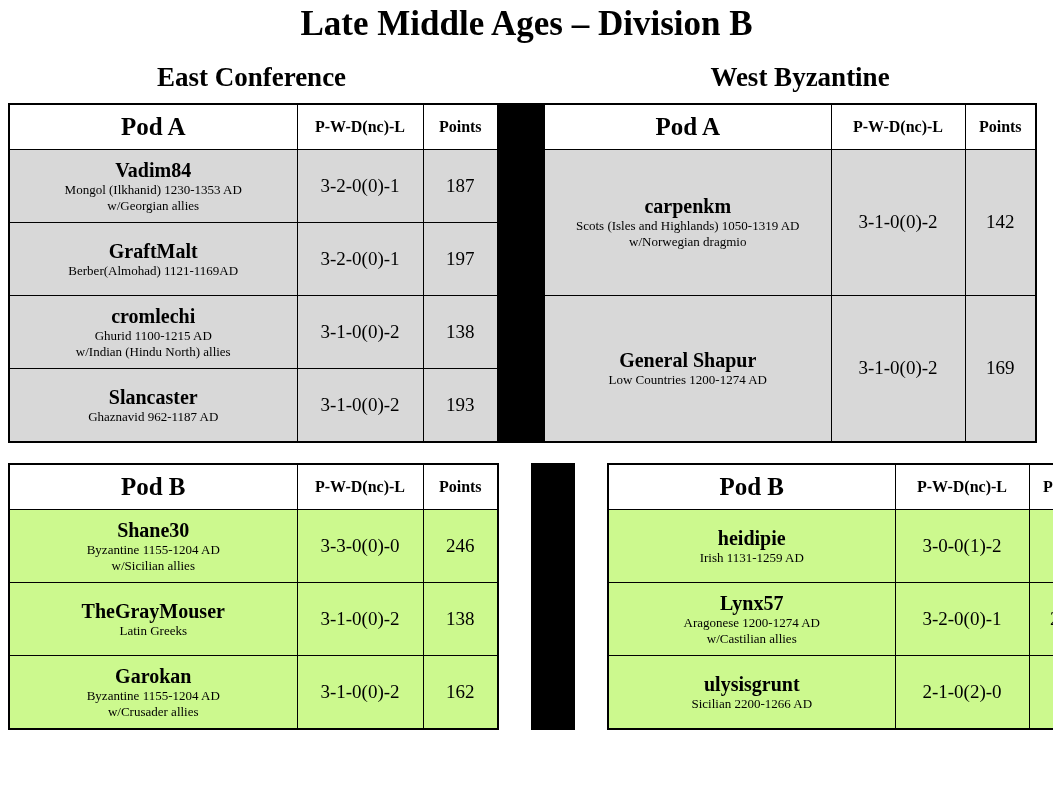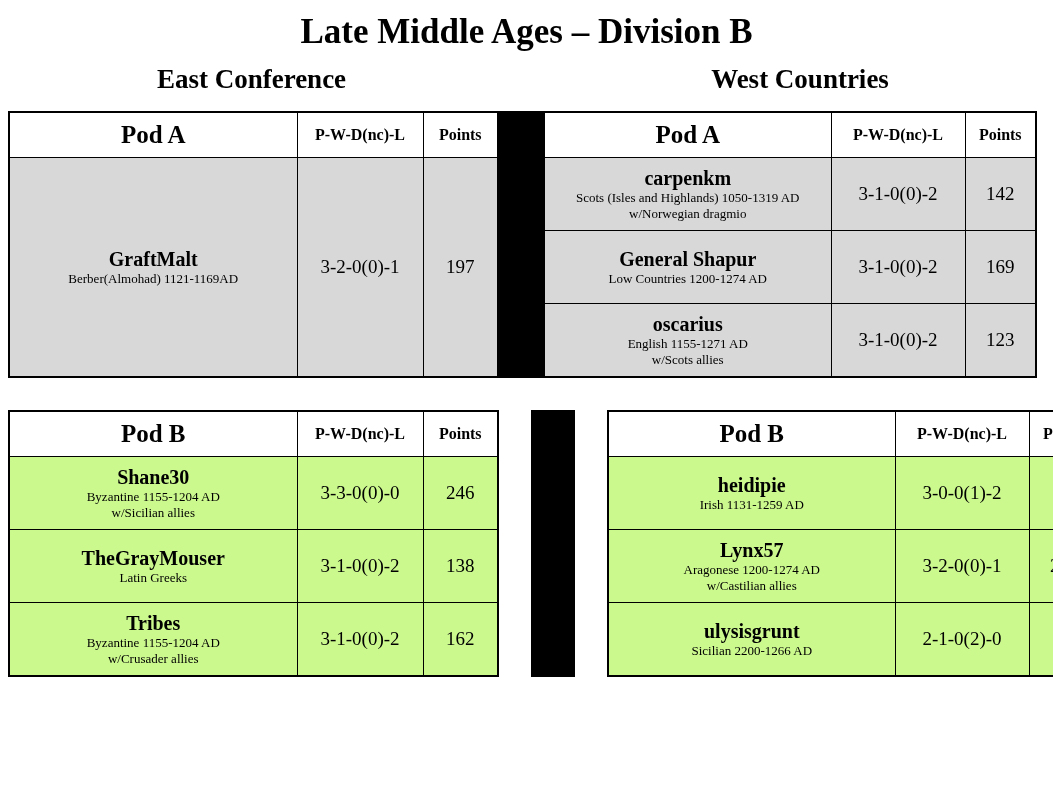--- a/index.html
+++ b/index.html
@@ -19,49 +19,50 @@
     width: 1053px;
     height: 809px;
   }
 
   
   .main-title {
     text-align: center;
     font-size: 35px;
     font-weight: bold;
     letter-spacing: 0px;
-    padding-top: 12px;
+    padding-top: 4px;
     line-height: 40px;
     white-space: nowrap;
   }
 
   
   .conf-row {
     display: flex;
     margin-top: 10px;
     height: 40px;
+    align-items: flex-end;
   }
   .conf-head {
     font-size: 27px;
     font-weight: bold;
     text-align: center;
     line-height: 34px;
     white-space: nowrap;
   }
   .conf-head.east { width: 503px; }
   .conf-head.spacer { width: 44px; }
   .conf-head.west { width: 506px; }
 
   
   .pod-block {
     display: flex;
     width: 887px;
   }
   .pod-block.podA { margin-top: 9px; }
-  .pod-block.podB { margin-top: 32px; gap: 32px; }
+  .pod-block.podB { margin-top: 20px; gap: 32px; }
 
   .divider {
     width: 44px;
     background: #000000;
     flex: 0 0 44px;
   }
 
   table.pod {
     border-collapse: collapse;
     table-layout: fixed;
@@ -133,47 +134,74 @@
 </head>
 <body>
 
 <div class="page">
 
   <div class="main-title">Late Middle Ages – Division B</div>
 
   <div class="conf-row">
     <div class="conf-head east">East Conference</div>
     <div class="conf-head spacer"></div>
-    <div class="conf-head west">West Countries</div>
+    <div class="conf-head west">West Byzantine</div>
   </div>
 
   <div class="pod-block podA">
 
     <table class="pod left">
       <colgroup>
         <col class="col-team">
           <col class="col-record">
           <col class="col-points">
       </colgroup>
       <thead>
         <tr>
           <th><span class="pod-name">Pod A</span></th>
           <th><span class="col-label">P-W-D(nc)-L</span></th>
           <th><span class="col-label">Points</span></th>
         </tr>
       </thead>
       <tbody>
         <tr class="row-gray">
           <td class="team-cell">
+            <div class="team-name">Vadim84</div>
+            <div class="team-sub">Mongol (Ilkhanid) 1230-1353 AD</div>
+            <div class="team-sub">w/Georgian allies</div>
+          </td>
+          <td class="record-cell">3-2-0(0)-1</td>
+          <td class="points-cell">187</td>
+        </tr>
+        <tr class="row-gray">
+          <td class="team-cell">
             <div class="team-name">GraftMalt</div>
             <div class="team-sub">Berber(Almohad) 1121-1169AD</div>
             <div class="team-sub"></div>
           </td>
           <td class="record-cell">3-2-0(0)-1</td>
           <td class="points-cell">197</td>
+        </tr>
+        <tr class="row-gray">
+          <td class="team-cell">
+            <div class="team-name">cromlechi</div>
+            <div class="team-sub">Ghurid 1100-1215 AD</div>
+            <div class="team-sub">w/Indian (Hindu North) allies</div>
+          </td>
+          <td class="record-cell">3-1-0(0)-2</td>
+          <td class="points-cell">138</td>
+        </tr>
+        <tr class="row-gray">
+          <td class="team-cell">
+            <div class="team-name">Slancaster</div>
+            <div class="team-sub">Ghaznavid 962-1187 AD</div>
+            <div class="team-sub"></div>
+          </td>
+          <td class="record-cell">3-1-0(0)-2</td>
+          <td class="points-cell">193</td>
         </tr>
       </tbody>
     </table>
 
     <div class="divider"></div>
 
     <table class="pod right">
       <colgroup>
         <col class="col-team">
           <col class="col-record">
@@ -198,29 +226,20 @@
         </tr>
         <tr class="row-gray">
           <td class="team-cell">
             <div class="team-name">General Shapur</div>
             <div class="team-sub">Low Countries 1200-1274 AD</div>
             <div class="team-sub"></div>
           </td>
           <td class="record-cell">3-1-0(0)-2</td>
           <td class="points-cell">169</td>
         </tr>
-        <tr class="row-gray">
-          <td class="team-cell">
-            <div class="team-name">oscarius</div>
-            <div class="team-sub">English 1155-1271 AD</div>
-            <div class="team-sub">w/Scots allies</div>
-          </td>
-          <td class="record-cell">3-1-0(0)-2</td>
-          <td class="points-cell">123</td>
-        </tr>
       </tbody>
     </table>
   </div>
 
   <div class="pod-block podB">
 
     <table class="pod left">
       <colgroup>
         <col class="col-team">
           <col class="col-record">
@@ -247,21 +266,21 @@
           <td class="team-cell">
             <div class="team-name">TheGrayMouser</div>
             <div class="team-sub">Latin Greeks</div>
             <div class="team-sub"></div>
           </td>
           <td class="record-cell">3-1-0(0)-2</td>
           <td class="points-cell">138</td>
         </tr>
         <tr class="row-green">
           <td class="team-cell">
-            <div class="team-name">Tribes</div>
+            <div class="team-name">Garokan</div>
             <div class="team-sub">Byzantine 1155-1204 AD</div>
             <div class="team-sub">w/Crusader allies</div>
           </td>
           <td class="record-cell">3-1-0(0)-2</td>
           <td class="points-cell">162</td>
         </tr>
       </tbody>
     </table>
 
     <div class="divider"></div>

